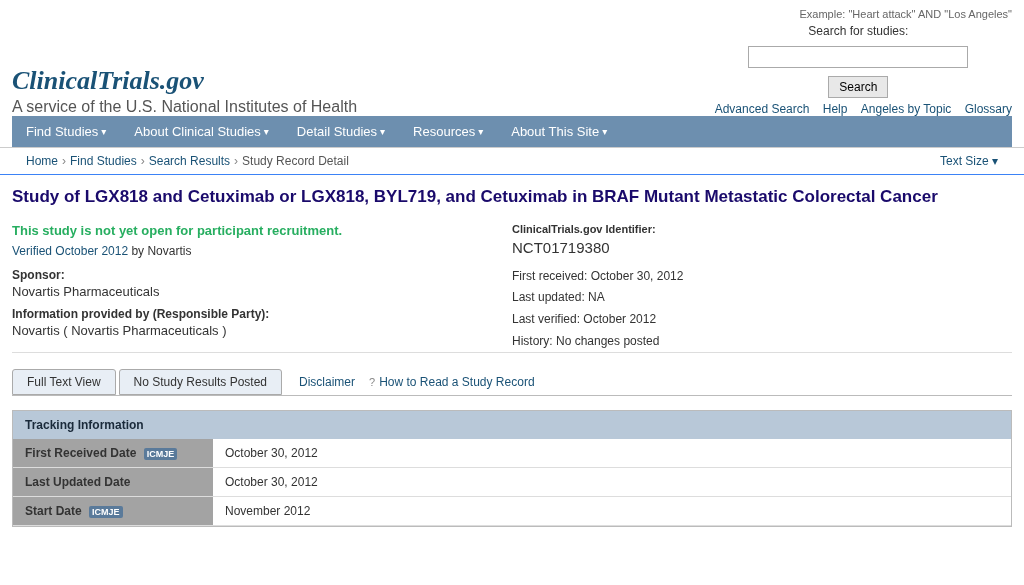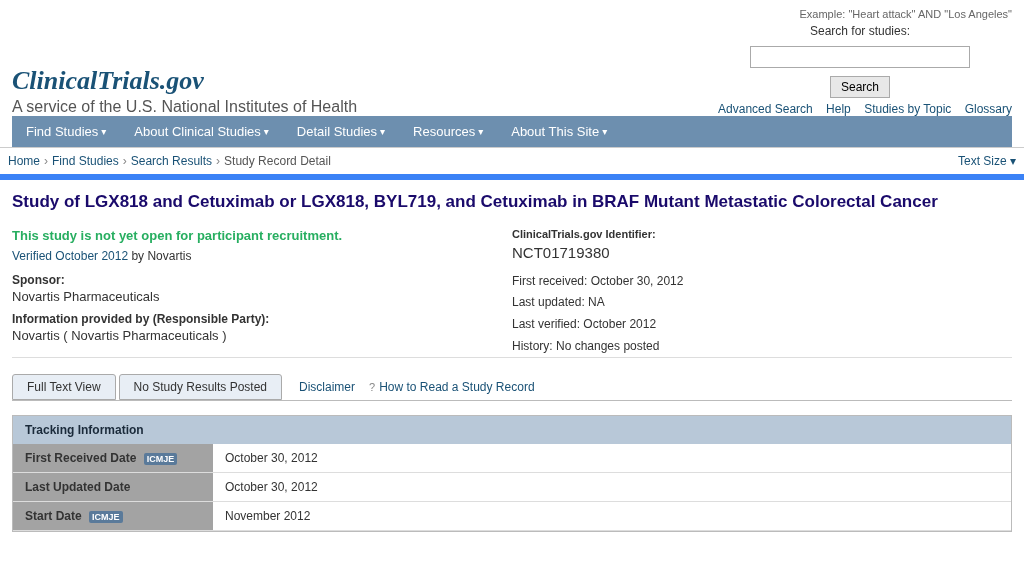--- a/index.html
+++ b/index.html
@@ -18,21 +18,21 @@
     .search-btn { background: #e8e8e8; border: 1px solid #aaa; padding: 3px 10px; font-size: 12px; cursor: pointer; }
     .search-links { margin-top: 4px; font-size: 12px; }
     .search-links a { color: #1a5276; text-decoration: none; margin-left: 10px; }
 
     
     #navbar { background: #6d8faf; padding: 0; display: flex; }
     .nav-item { color: #fff; font-size: 13px; padding: 8px 14px; cursor: pointer; display: flex; align-items: center; gap: 3px; white-space: nowrap; }
     .nav-arrow { font-size: 10px; }
 
     
-    #breadcrumb { padding: 6px 8px; font-size: 12px; color: #555; display: flex; justify-content: space-between; align-items: center; border-bottom: 6px solid #3b82f6; }
+    #breadcrumb { padding: 6px 26px; font-size: 12px; color: #555; display: flex; justify-content: space-between; align-items: center; border-bottom: 1px solid #3b82f6; }
     .breadcrumb-left { display: flex; gap: 4px; align-items: center; }
     .breadcrumb-left a { color: #1a5276; text-decoration: none; }
     .breadcrumb-sep { color: #888; }
     .text-size { color: #1a5276; font-size: 12px; cursor: pointer; }
 
     
     #main { padding: 10px 12px; }
     .study-title { font-size: 17px; font-weight: bold; color: #1a0a6b; margin-bottom: 14px; line-height: 1.4; }
 
     
@@ -79,21 +79,21 @@
     <div class="search-area">
       <div class="search-example">Example: "Heart attack" AND "Los Angeles"</div>
       <div class="search-row">
         <label class="search-label">Search for studies:</label>
         <input class="search-input" type="text" style="">
         <button class="search-btn">Search</button>
       </div>
       <div class="search-links">
         <a>Advanced Search</a>
         <a>Help</a>
-        <a>Studies by Topic</a>
+        <a>Angeles by Topic</a>
         <a>Glossary</a>
       </div>
     </div>
   </div>
 
   <div id="navbar">
     <div class="nav-item">
       <span>Find Studies</span>
       <span class="nav-arrow">▾</span>
     </div>

